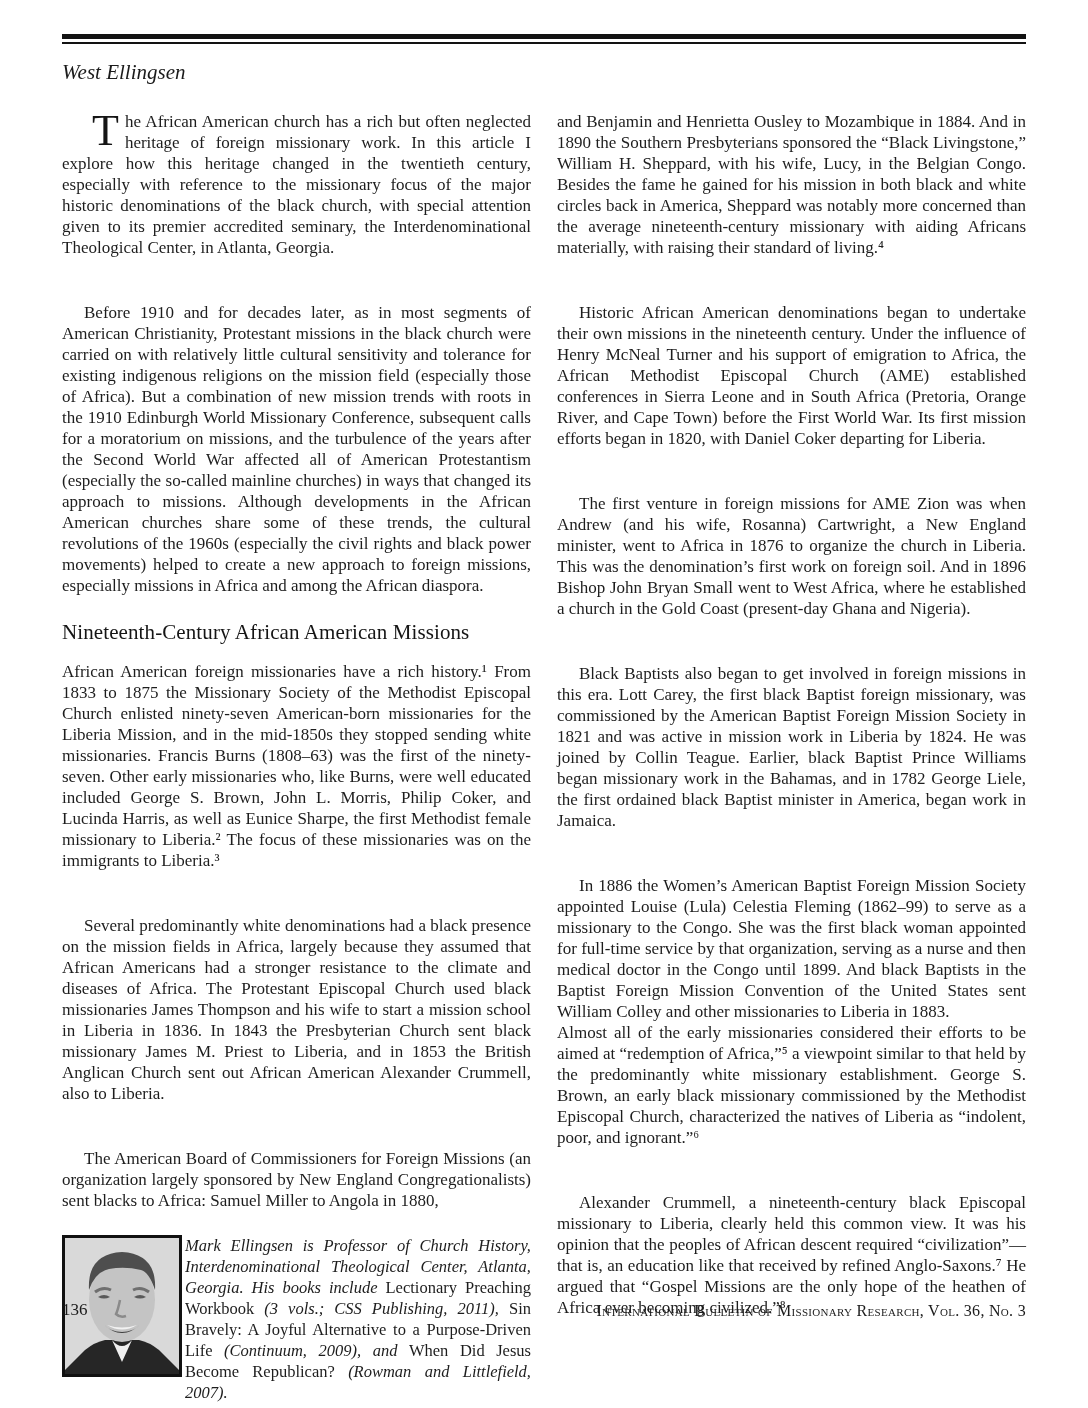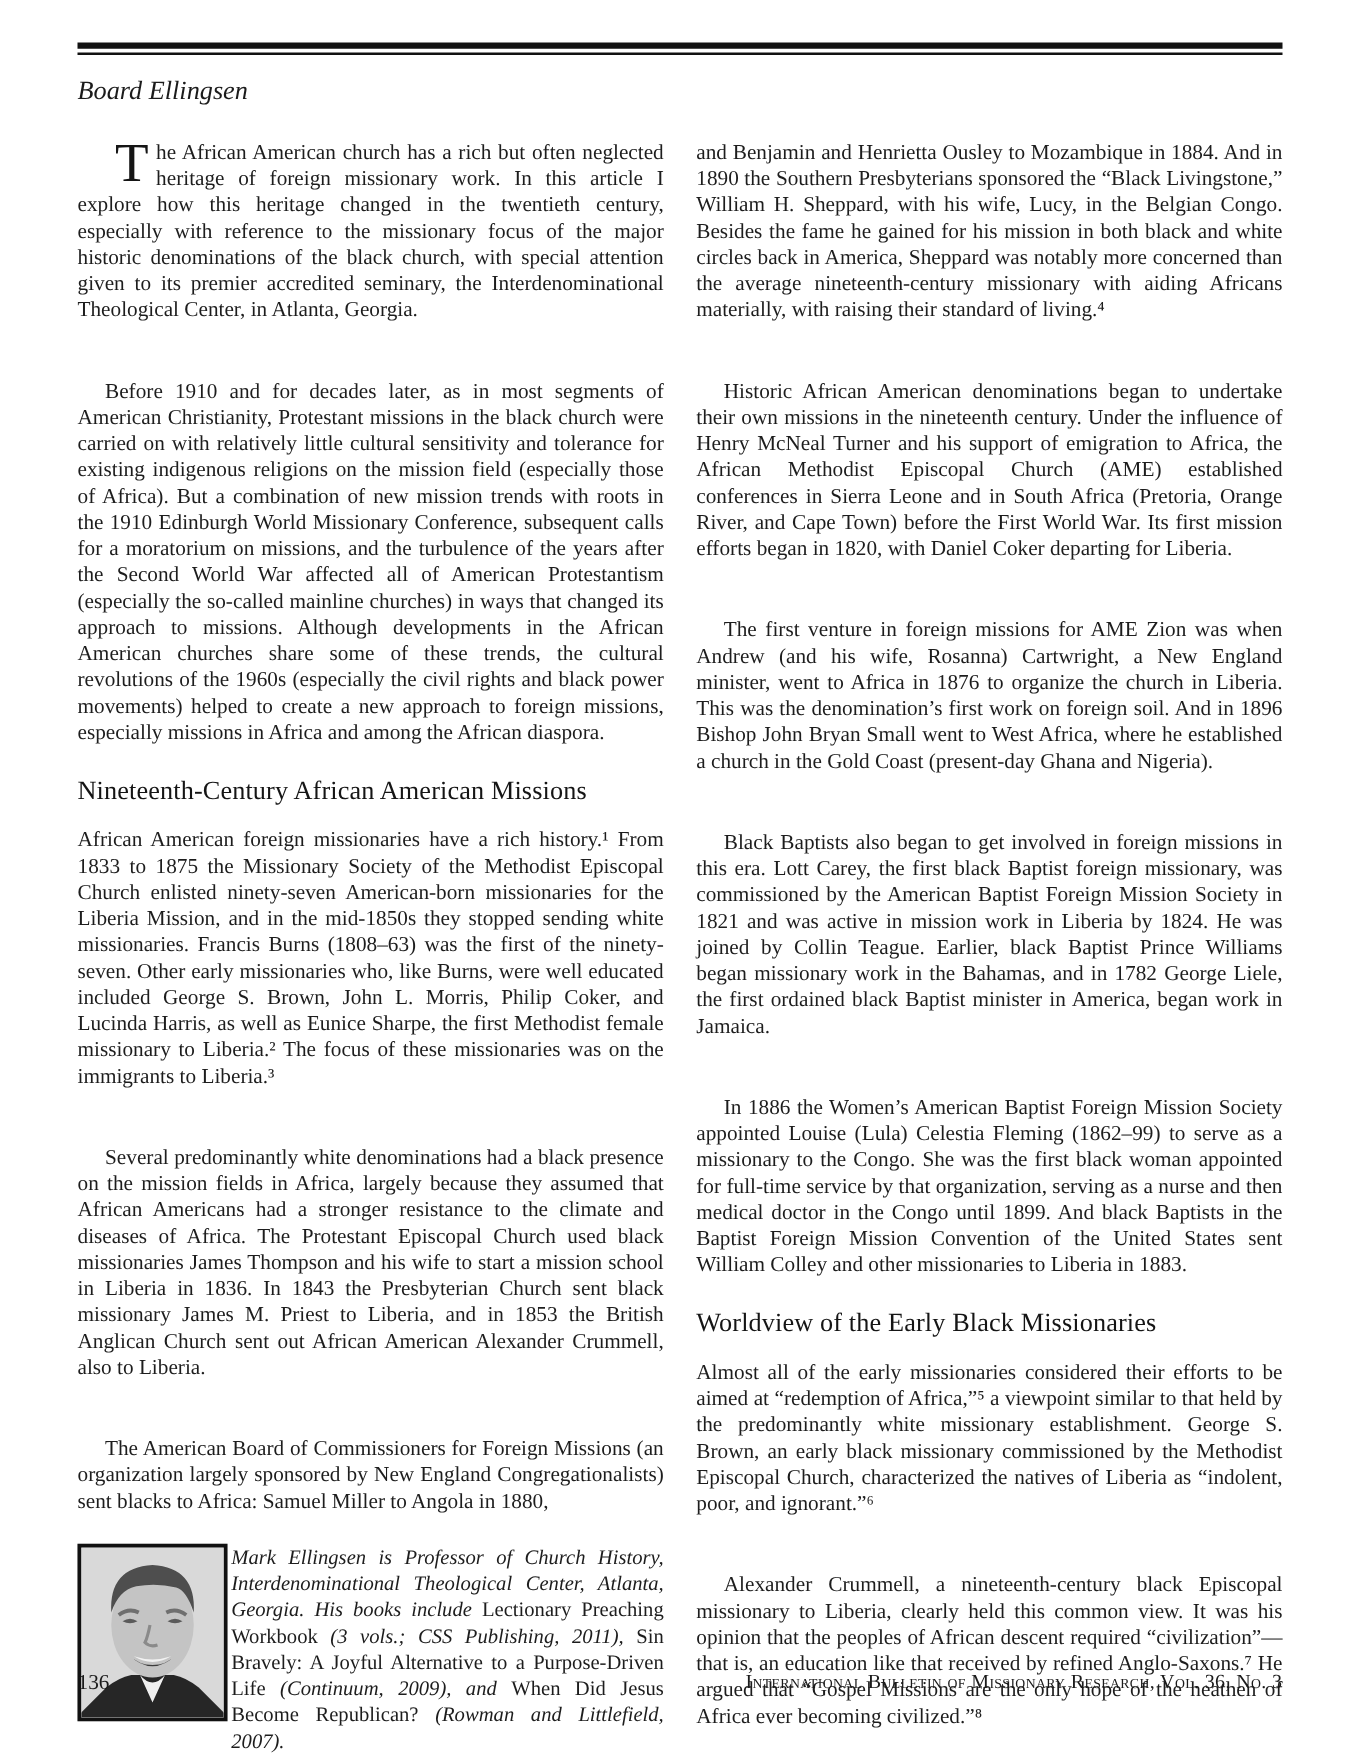--- a/index.html
+++ b/index.html
@@ -52,36 +52,36 @@
   .photo-frame svg { display:block; width:100%; height:100%; }
   .bio-text {
     flex:1 1 auto; font-size:16.5px; line-height:21px;
     font-style:italic; text-align:justify; color:#1d1d1d;
   }
   .bio-text .roman { font-style:normal; }
   .bio-email { text-align:center; font-style:italic; margin-top:2px; }
 
   .footer {
     position:absolute; left:62px; right:62px; top:1300px;
-    display:flex; justify-content:space-between; align-items:center;margin-top:36px;
+    display:flex; justify-content:space-between; align-items:flex-end;
   }
   .page-number { font-size:17px; }
   .journal-line {
     font-size:16px; font-variant:small-caps; letter-spacing:0.3px;
   }
 </style>
 </head>
 <body>
 
 <div class="page-inner">
 
   <div class="rule-thick"></div>
   <div class="rule-thin"></div>
 
-  <div class="author">Board Ellingsen</div>
+  <div class="author">West Ellingsen</div>
 
   <div class="columns">
 
     <div class="col">
       <p><span class="dropcap">T</span><span>he African American church has a rich but often neglected heritage of foreign missionary work. In this article I explore how this heritage changed in the twentieth century, especially with reference to the missionary focus of the major historic denominations of the black church, with special attention given to its premier accredited seminary, the Interdenominational Theological Center, in Atlanta, Georgia.</span></p>
       <p class="indent">Before 1910 and for decades later, as in most segments of American Christianity, Protestant missions in the black church were carried on with relatively little cultural sensitivity and tolerance for existing indigenous religions on the mission field (especially those of Africa). But a combination of new mission trends with roots in the 1910 Edinburgh World Missionary Conference, subsequent calls for a moratorium on missions, and the turbulence of the years after the Second World War affected all of American Protestantism (especially the so-called mainline churches) in ways that changed its approach to missions. Although developments in the African American churches share some of these trends, the cultural revolutions of the 1960s (especially the civil rights and black power movements) helped to create a new approach to foreign missions, especially missions in Africa and among the African diaspora.</p>
 
       <h2 class="section-heading">Nineteenth-Century African American Missions</h2>
 
       <p>African American foreign missionaries have a rich history.¹ From 1833 to 1875 the Missionary Society of the Methodist Episcopal Church enlisted ninety-seven American-born missionaries for the Liberia Mission, and in the mid-1850s they stopped sending white missionaries. Francis Burns (1808–63) was the first of the ninety-seven. Other early missionaries who, like Burns, were well educated included George S. Brown, John L. Morris, Philip Coker, and Lucinda Harris, as well as Eunice Sharpe, the first Methodist female missionary to Liberia.² The focus of these missionaries was on the immigrants to Liberia.³</p>
@@ -112,21 +112,20 @@
       </div>
     </div>
 
     <div class="col">
       <p>and Benjamin and Henrietta Ousley to Mozambique in 1884. And in 1890 the Southern Presbyterians sponsored the “Black Livingstone,” William H. Sheppard, with his wife, Lucy, in the Belgian Congo. Besides the fame he gained for his mission in both black and white circles back in America, Sheppard was notably more concerned than the average nineteenth-century missionary with aiding Africans materially, with raising their standard of living.⁴</p>
       <p class="indent">Historic African American denominations began to undertake their own missions in the nineteenth century. Under the influence of Henry McNeal Turner and his support of emigration to Africa, the African Methodist Episcopal Church (AME) established conferences in Sierra Leone and in South Africa (Pretoria, Orange River, and Cape Town) before the First World War. Its first mission efforts began in 1820, with Daniel Coker departing for Liberia.</p>
       <p class="indent">The first venture in foreign missions for AME Zion was when Andrew (and his wife, Rosanna) Cartwright, a New England minister, went to Africa in 1876 to organize the church in Liberia. This was the denomination’s first work on foreign soil. And in 1896 Bishop John Bryan Small went to West Africa, where he established a church in the Gold Coast (present-day Ghana and Nigeria).</p>
       <p class="indent">Black Baptists also began to get involved in foreign missions in this era. Lott Carey, the first black Baptist foreign missionary, was commissioned by the American Baptist Foreign Mission Society in 1821 and was active in mission work in Liberia by 1824. He was joined by Collin Teague. Earlier, black Baptist Prince Williams began missionary work in the Bahamas, and in 1782 George Liele, the first ordained black Baptist minister in America, began work in Jamaica.</p>
       <p class="indent">In 1886 the Women’s American Baptist Foreign Mission Society appointed Louise (Lula) Celestia Fleming (1862–99) to serve as a missionary to the Congo. She was the first black woman appointed for full-time service by that organization, serving as a nurse and then medical doctor in the Congo until 1899. And black Baptists in the Baptist Foreign Mission Convention of the United States sent William Colley and other missionaries to Liberia in 1883.</p>
 
-      <h2 class="section-heading">Worldview of the Early Black Missionaries</h2>
 
       <p>Almost all of the early missionaries considered their efforts to be aimed at “redemption of Africa,”⁵ a viewpoint similar to that held by the predominantly white missionary establishment. George S. Brown, an early black missionary commissioned by the Methodist Episcopal Church, characterized the natives of Liberia as “indolent, poor, and ignorant.”⁶</p>
       <p class="indent">Alexander Crummell, a nineteenth-century black Episcopal missionary to Liberia, clearly held this common view. It was his opinion that the peoples of African descent required “civilization”—that is, an education like that received by refined Anglo-Saxons.⁷ He argued that “Gospel Missions are the only hope of the heathen of Africa ever becoming civilized.”⁸</p>
     </div>
 
   </div>
 </div>
 
 <div class="footer">
   <span class="page-number">136</span>

